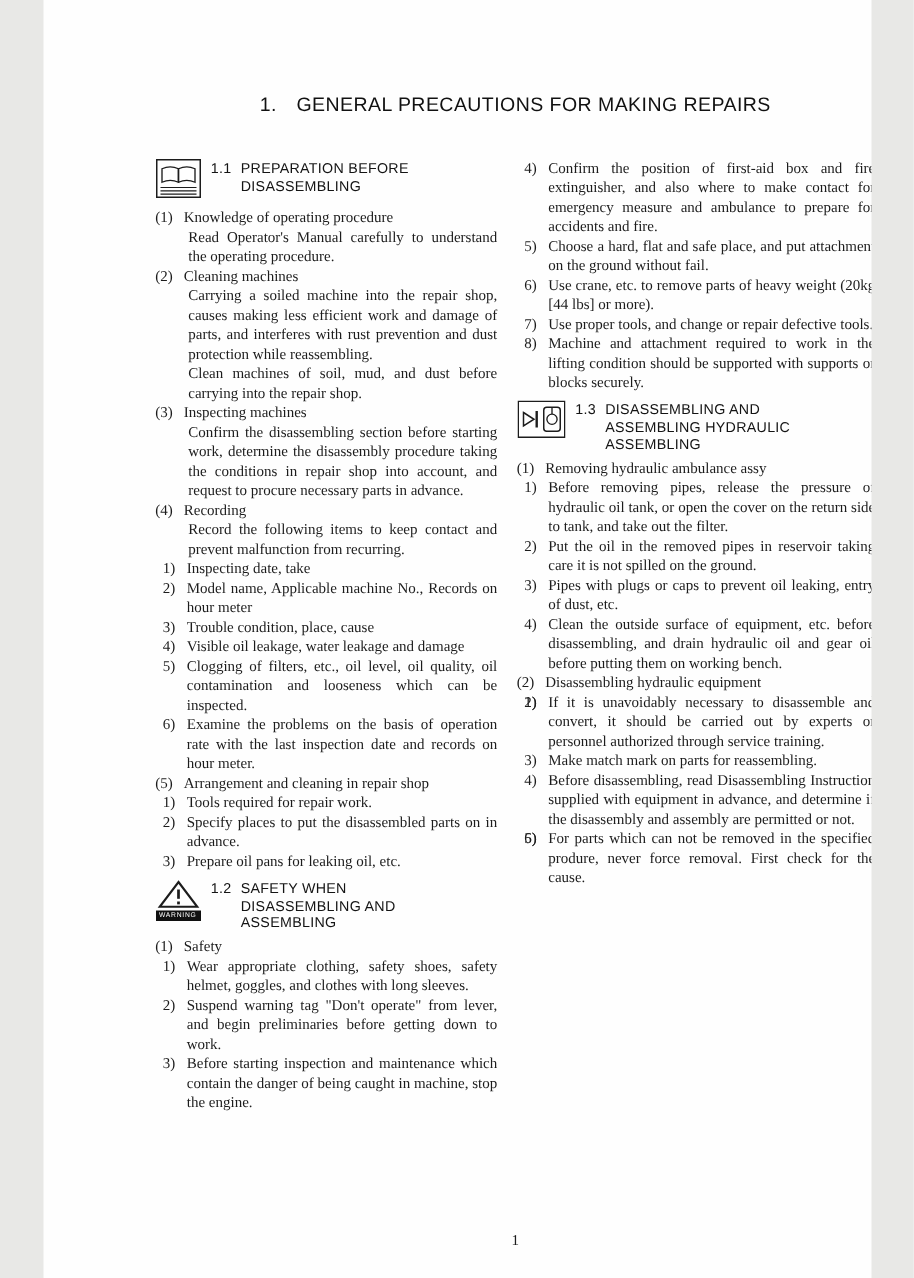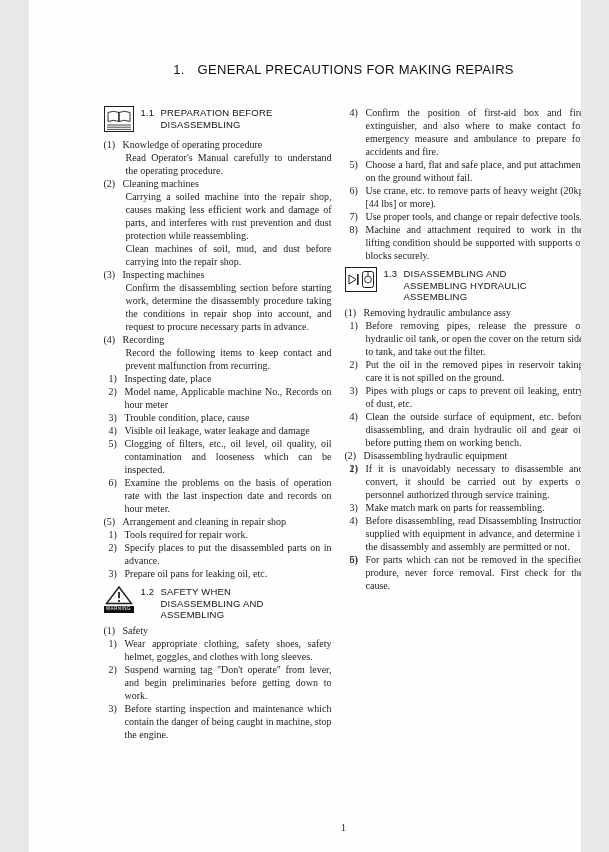--- a/index.html
+++ b/index.html
@@ -82,21 +82,21 @@
       </div>
       <div class="item"><span class="lbl">(1)</span><span class="txt">Knowledge of operating procedure</span></div>
       <div class="para"><span class="txt">Read Operator's Manual carefully to understand the operating procedure.</span></div>
       <div class="item"><span class="lbl">(2)</span><span class="txt">Cleaning machines</span></div>
       <div class="para"><span class="txt">Carrying a soiled machine into the repair shop, causes making less efficient work and damage of parts, and interferes with rust prevention and dust protection while reassembling.</span></div>
       <div class="para"><span class="txt">Clean machines of soil, mud, and dust before carrying into the repair shop.</span></div>
       <div class="item"><span class="lbl">(3)</span><span class="txt">Inspecting machines</span></div>
       <div class="para"><span class="txt">Confirm the disassembling section before starting work, determine the disassembly procedure taking the conditions in repair shop into account, and request to procure necessary parts in advance.</span></div>
       <div class="item"><span class="lbl">(4)</span><span class="txt">Recording</span></div>
       <div class="para"><span class="txt">Record the following items to keep contact and prevent malfunction from recurring.</span></div>
-      <div class="sub"><span class="lbl">1)</span><span class="txt">Inspecting date, place</span></div>
+      <div class="sub"><span class="lbl">1)</span><span class="txt">Inspecting date, take</span></div>
       <div class="sub"><span class="lbl">2)</span><span class="txt">Model name, Applicable machine No., Records on hour meter</span></div>
       <div class="sub"><span class="lbl">3)</span><span class="txt">Trouble condition, place, cause</span></div>
       <div class="sub"><span class="lbl">4)</span><span class="txt">Visible oil leakage, water leakage and damage</span></div>
       <div class="sub"><span class="lbl">5)</span><span class="txt">Clogging of filters, etc., oil level, oil quality, oil contamination and looseness which can be inspected.</span></div>
       <div class="sub"><span class="lbl">6)</span><span class="txt">Examine the problems on the basis of operation rate with the last inspection date and records on hour meter.</span></div>
       <div class="item"><span class="lbl">(5)</span><span class="txt">Arrangement and cleaning in repair shop</span></div>
       <div class="sub"><span class="lbl">1)</span><span class="txt">Tools required for repair work.</span></div>
       <div class="sub"><span class="lbl">2)</span><span class="txt">Specify places to put the disassembled parts on in advance.</span></div>
       <div class="sub"><span class="lbl">3)</span><span class="txt">Prepare oil pans for leaking oil, etc.</span></div>
       <div class="sec-header">

